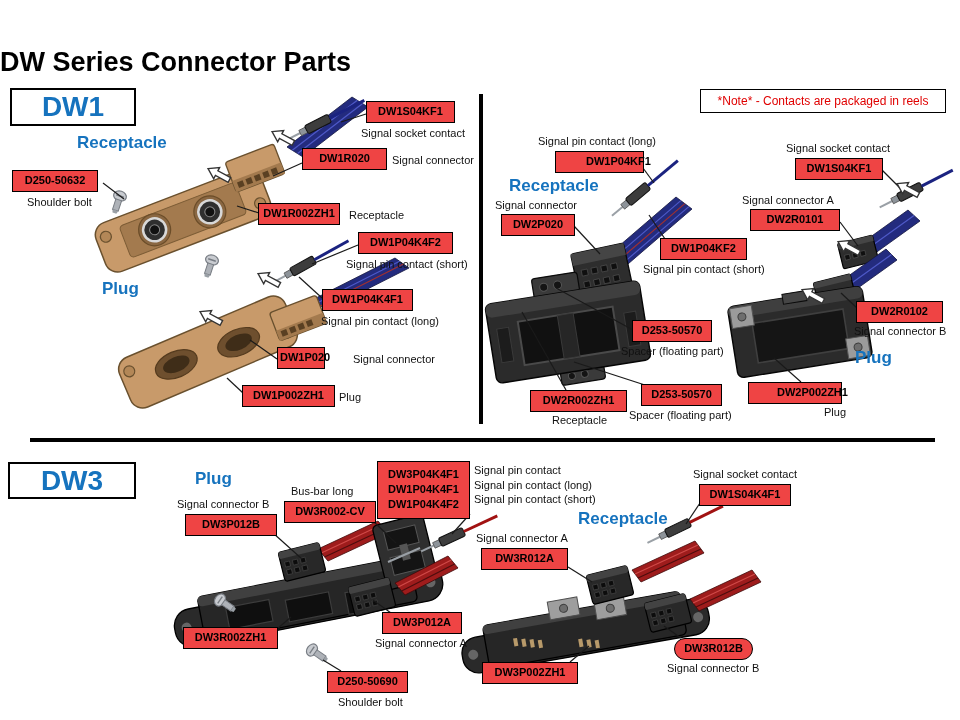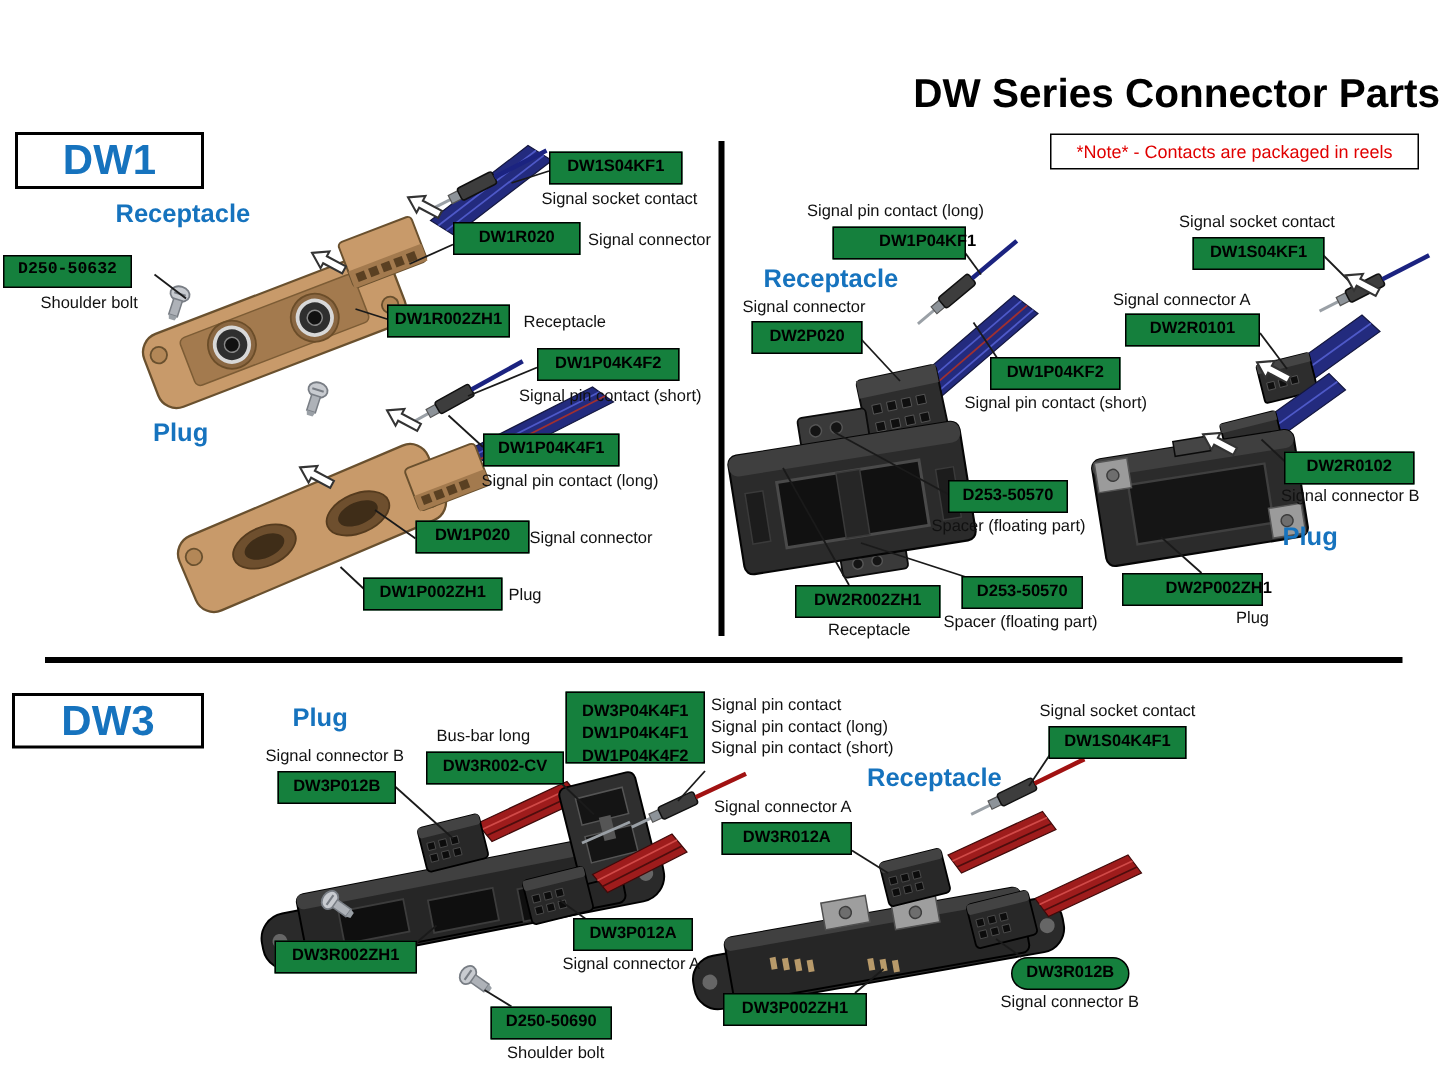--- a/index.html
+++ b/index.html
@@ -1,32 +1,32 @@
 <!DOCTYPE html>
 <html><head>
 <meta charset="utf-8">
 <style>
   :root{ --blue:#1673BE; --red:#E00000; }
   html,body{margin:0;padding:0;background:#fff;}
   #page{position:relative;width:960px;height:720px;background:#fff;overflow:hidden;
         font-family:"Liberation Sans",sans-serif;}
-  .title{position:absolute;left:0;right:0;top:47px;text-align:right;
+  .title{position:absolute;left:0;right:0;top:47px;text-align:left;
          font-size:27px;font-weight:bold;color:#000;z-index:3;}
   .secbox{position:absolute;box-sizing:border-box;border:2px solid #000;background:#fff;
           display:flex;align-items:center;justify-content:center;
           font-size:28px;font-weight:bold;color:var(--blue);z-index:3;}
   .notebox{position:absolute;box-sizing:border-box;border:1.4px solid #000;background:#fff;
            display:flex;align-items:center;justify-content:center;
            font-size:12px;color:var(--red);z-index:3;white-space:nowrap;}
   .heading{position:absolute;font-size:17px;line-height:18px;font-weight:bold;
            color:var(--blue);z-index:3;white-space:nowrap;}
-  .pbox{position:absolute;box-sizing:border-box;height:22px;border:1.5px solid #000;background:#15803d;
+  .pbox{position:absolute;box-sizing:border-box;height:22px;border:1.5px solid #000;background:#ef4444;
         font-size:11px;line-height:19px;font-weight:bold;text-align:center;color:#000;
         white-space:nowrap;z-index:3;padding:0 2px;}
-  .pbox.triple{height:48px;line-height:15px;padding-top:5px;}
+  .pbox.triple{height:58px;line-height:15px;padding-top:5px;}
   .desc{position:absolute;font-size:11px;line-height:13px;color:#111;white-space:nowrap;z-index:3;}
   .divider{position:absolute;background:#000;z-index:2;}
   svg.art{position:absolute;left:0;top:0;z-index:1;pointer-events:none;}
 </style>
 </head>
 <body>
 
 <div id="page">
 
   <svg class="art" width="960" height="720" viewBox="0 0 960 720">
@@ -290,33 +290,33 @@
 
   <div class="divider" style="left:479px;top:94px;width:4px;height:330px;"></div>
   <div class="divider" style="left:30px;top:438px;width:905px;height:4px;"></div>
 
   <div class="secbox" style="left:10px;top:88px;width:126px;height:38px;">DW1</div>
   <div class="secbox" style="left:8px;top:462px;width:128px;height:37px;">DW3</div>
   <div class="notebox" style="left:700px;top:89px;width:246px;height:24px;">*Note* - Contacts are packaged in reels</div>
 
   <div class="heading" style="left:77px;top:134px;">Receptacle</div>
   <div class="heading" style="left:102px;top:280px;">Plug</div>
-  <div class="pbox" style="left:2px;top:170px;width:86px;font-family:Liberation Mono, monospace;">D250-50632</div>
+  <div class="pbox" style="left:12px;top:170px;width:86px;">D250-50632</div>
   <div class="desc" style="left:27px;top:196px;">Shoulder bolt</div>
   <div class="pbox" style="left:366px;top:101px;width:89px;">DW1S04KF1</div>
   <div class="desc" style="left:361px;top:127px;">Signal socket contact</div>
   <div class="pbox" style="left:302px;top:148px;width:85px;">DW1R020</div>
   <div class="desc" style="left:392px;top:154px;">Signal connector</div>
   <div class="pbox" style="left:258px;top:203px;width:82px;">DW1R002ZH1</div>
   <div class="desc" style="left:349px;top:209px;">Receptacle</div>
   <div class="pbox" style="left:358px;top:232px;width:95px;">DW1P04K4F2</div>
   <div class="desc" style="left:346px;top:258px;">Signal pin contact (short)</div>
   <div class="pbox" style="left:322px;top:289px;width:91px;">DW1P04K4F1</div>
   <div class="desc" style="left:321px;top:315px;">Signal pin contact (long)</div>
-  <div class="pbox" style="left:277px;top:347px;width:76px;">DW1P020</div>
+  <div class="pbox" style="left:277px;top:347px;width:48px;">DW1P020</div>
   <div class="desc" style="left:353px;top:353px;">Signal connector</div>
   <div class="pbox" style="left:242px;top:385px;width:93px;">DW1P002ZH1</div>
   <div class="desc" style="left:339px;top:391px;">Plug</div>
 
   <div class="heading" style="left:509px;top:177px;">Receptacle</div>
   <div class="heading" style="left:855px;top:349px;">Plug</div>
   <div class="desc" style="left:538px;top:135px;">Signal pin contact (long)</div>
   <div class="pbox" style="left:555px;top:151px;width:89px;padding-left:30px;">DW1P04KF1</div>
   <div class="desc" style="left:495px;top:199px;">Signal connector</div>
   <div class="pbox" style="left:501px;top:214px;width:74px;">DW2P020</div>
@@ -333,21 +333,21 @@
   <div class="pbox" style="left:641px;top:384px;width:81px;">D253-50570</div>
   <div class="desc" style="left:629px;top:409px;">Spacer (floating part)</div>
   <div class="pbox" style="left:856px;top:301px;width:87px;">DW2R0102</div>
   <div class="desc" style="left:854px;top:325px;">Signal connector B</div>
   <div class="pbox" style="left:748px;top:382px;width:94px;padding-left:28px;">DW2P002ZH1</div>
   <div class="desc" style="left:824px;top:406px;">Plug</div>
 
   <div class="heading" style="left:195px;top:470px;">Plug</div>
   <div class="heading" style="left:578px;top:510px;">Receptacle</div>
   <div class="desc" style="left:177px;top:498px;">Signal connector B</div>
-  <div class="pbox" style="left:185px;top:514px;width:79px;">DW3P012B</div>
+  <div class="pbox" style="left:185px;top:514px;width:92px;">DW3P012B</div>
   <div class="desc" style="left:291px;top:485px;">Bus-bar long</div>
   <div class="pbox" style="left:284px;top:501px;width:92px;">DW3R002-CV</div>
   <div class="pbox triple" style="left:377px;top:461px;width:93px;">
     <div>DW3P04K4F1</div>
     <div>DW1P04K4F1</div>
     <div>DW1P04K4F2</div>
   </div>
   <div class="desc" style="left:474px;top:464px;">Signal pin contact</div>
   <div class="desc" style="left:474px;top:479px;">Signal pin contact (long)</div>
   <div class="desc" style="left:474px;top:493px;">Signal pin contact (short)</div>

